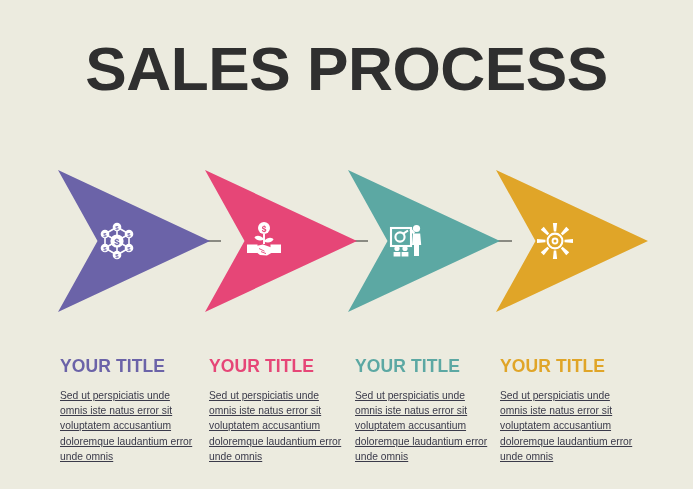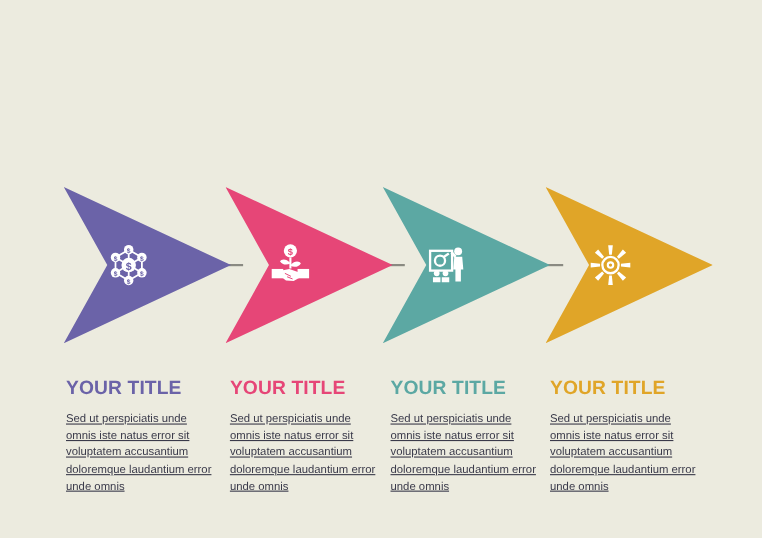--- a/index.html
+++ b/index.html
@@ -93,21 +93,21 @@
   
   .col-row {
     position: absolute;
     left: 0;
     top: 339px;
     width: 693px;
     height: 120px;
   }
   .col {
     position: absolute;
-    top: 3px;
+    top: 17px;
     width: 136px;
   }
   .col.k0 { left: 60px; }
   .col.k1 { left: 209px; }
   .col.k2 { left: 355px; }
   .col.k3 { left: 500px; }
 
   .col-title {
     font-family: "Liberation Sans", sans-serif;
     font-weight: bold;
@@ -124,20 +124,23 @@
     color: #3A3A4A;
     margin: 0;
     text-decoration: underline;
   }
 </style>
 </head>
 <body style="background: rgb(236, 235, 223);">
 
 <div class="poster">
 
+  <div class="title-wrap">
+    <div class="main-title" style="color: rgb(47, 47, 47);">SALES PROCESS</div>
+  </div>
 
   <div class="arrow-row">
 
     <div class="connector c0" style="background: rgb(138, 138, 130);"></div>
     <div class="connector c1" style="background: rgb(138, 138, 130);"></div>
     <div class="connector c2" style="background: rgb(138, 138, 130);"></div>
 
     <div class="arrow-unit u0">
       <div class="arrow-shape" style="background: rgb(107, 99, 168);"></div>
       <svg class="arrow-icon" viewBox="0 0 48 48">

